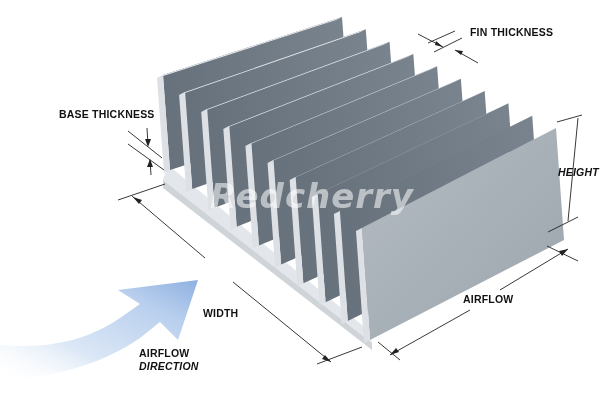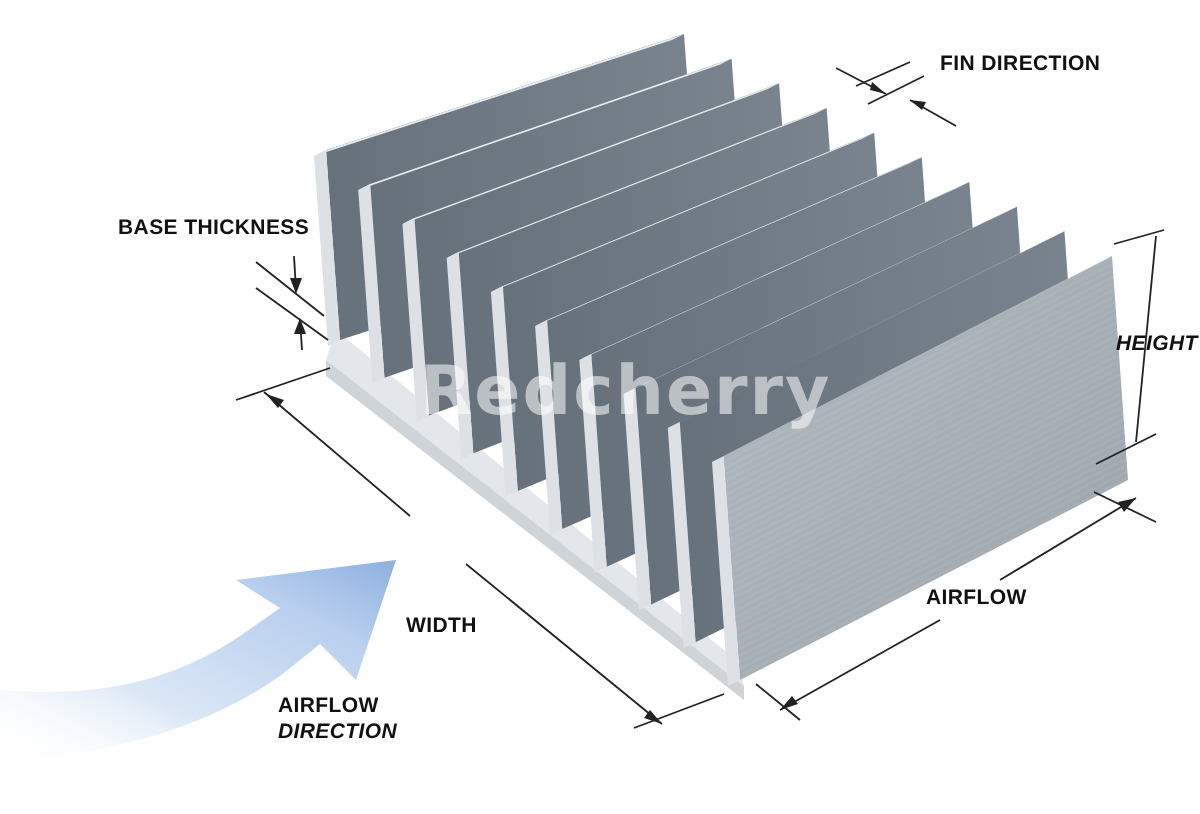--- a/index.html
+++ b/index.html
@@ -2,21 +2,21 @@
 <html><head>
 <meta charset="utf-8">
 <style>
   html, body { margin:0; padding:0; background:#ffffff; }
   body { width:600px; height:407px; position:relative; overflow:hidden;
          font-family:"Liberation Sans", "DejaVu Sans", sans-serif; }
   #stage { position:absolute; left:0; top:0; width:600px; height:407px; }
   .lbl { position:absolute; font-weight:bold; font-size:10.5px; color:#111;
          letter-spacing:0.2px; line-height:13px; white-space:nowrap; }
   .watermark { position:absolute; font-family:"DejaVu Sans", sans-serif; font-weight:bold;
-               font-size:34px; color:rgba(255,255,255,0.55);
+               font-style:italic; font-size:34px; color:rgba(255,255,255,0.55);
                letter-spacing:1px; }
 </style>
 </head>
 <body>
 
 <div id="stage">
   <svg width="600" height="407" viewBox="0 0 600 407">
     <defs>
       <linearGradient id="finDark" x1="0" y1="0" x2="1" y2="0">
         <stop offset="0" stop-color="#66717b"></stop>
@@ -133,20 +133,20 @@
       <polygon points="150,159 147,167 153,167"></polygon>
       <polygon points="133,197 142,200 139,204"></polygon>
       <polygon points="331,362 322,359 325,355"></polygon>
       <polygon points="390,355 396,348 399,352"></polygon>
       <polygon points="568,249 559,251 562,256"></polygon>
     </g>
   </svg>
 
   <div class="watermark" style="left:210px; top:176px;">Redcherry</div>
 
-  <div class="lbl" style="left:470px; top:26px;">FIN DIRECTION</div>
+  <div class="lbl" style="left:470px; top:26px;">FIN THICKNESS</div>
   <div class="lbl" style="left:59px; top:108px;">BASE THICKNESS</div>
   <div class="lbl" style="left:558px; top:166px;font-style:italic;">HEIGHT</div>
   <div class="lbl" style="left:203px; top:264px;margin-top:43px;">WIDTH</div>
   <div class="lbl" style="left:463px; top:293px;">AIRFLOW</div>
   <div class="lbl" style="left:139px; top:347px;text-align:center;">AIRFLOW</div>
   <div class="lbl" style="left:139px; top:360px;font-style:italic;">DIRECTION</div>
 </div>
 
 </body></html>

